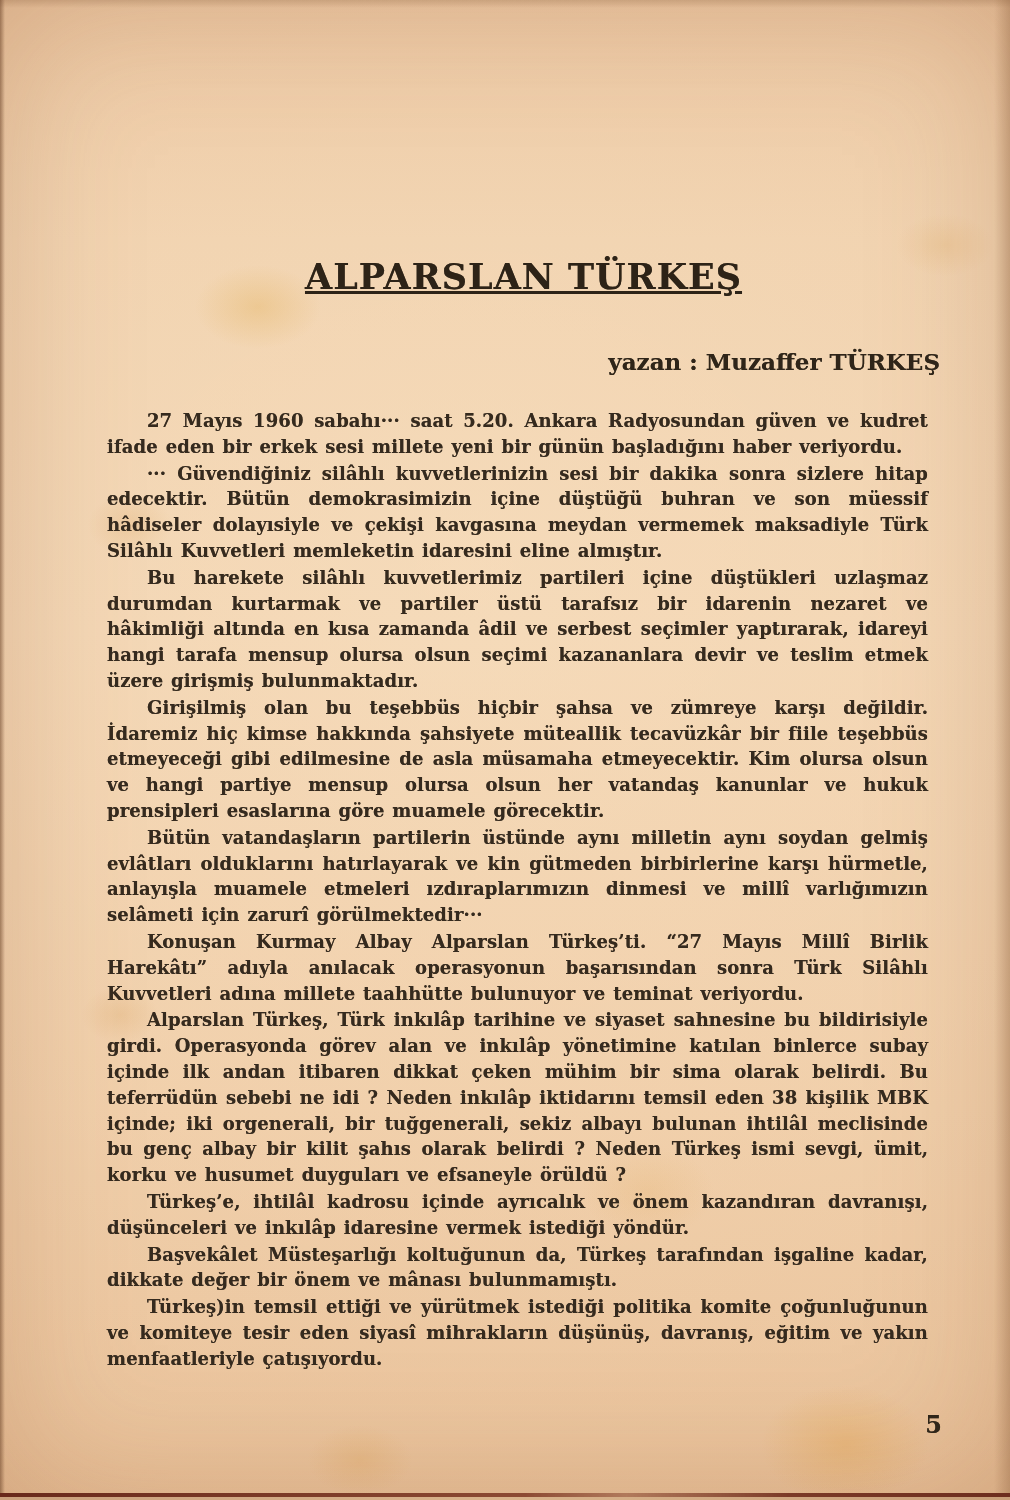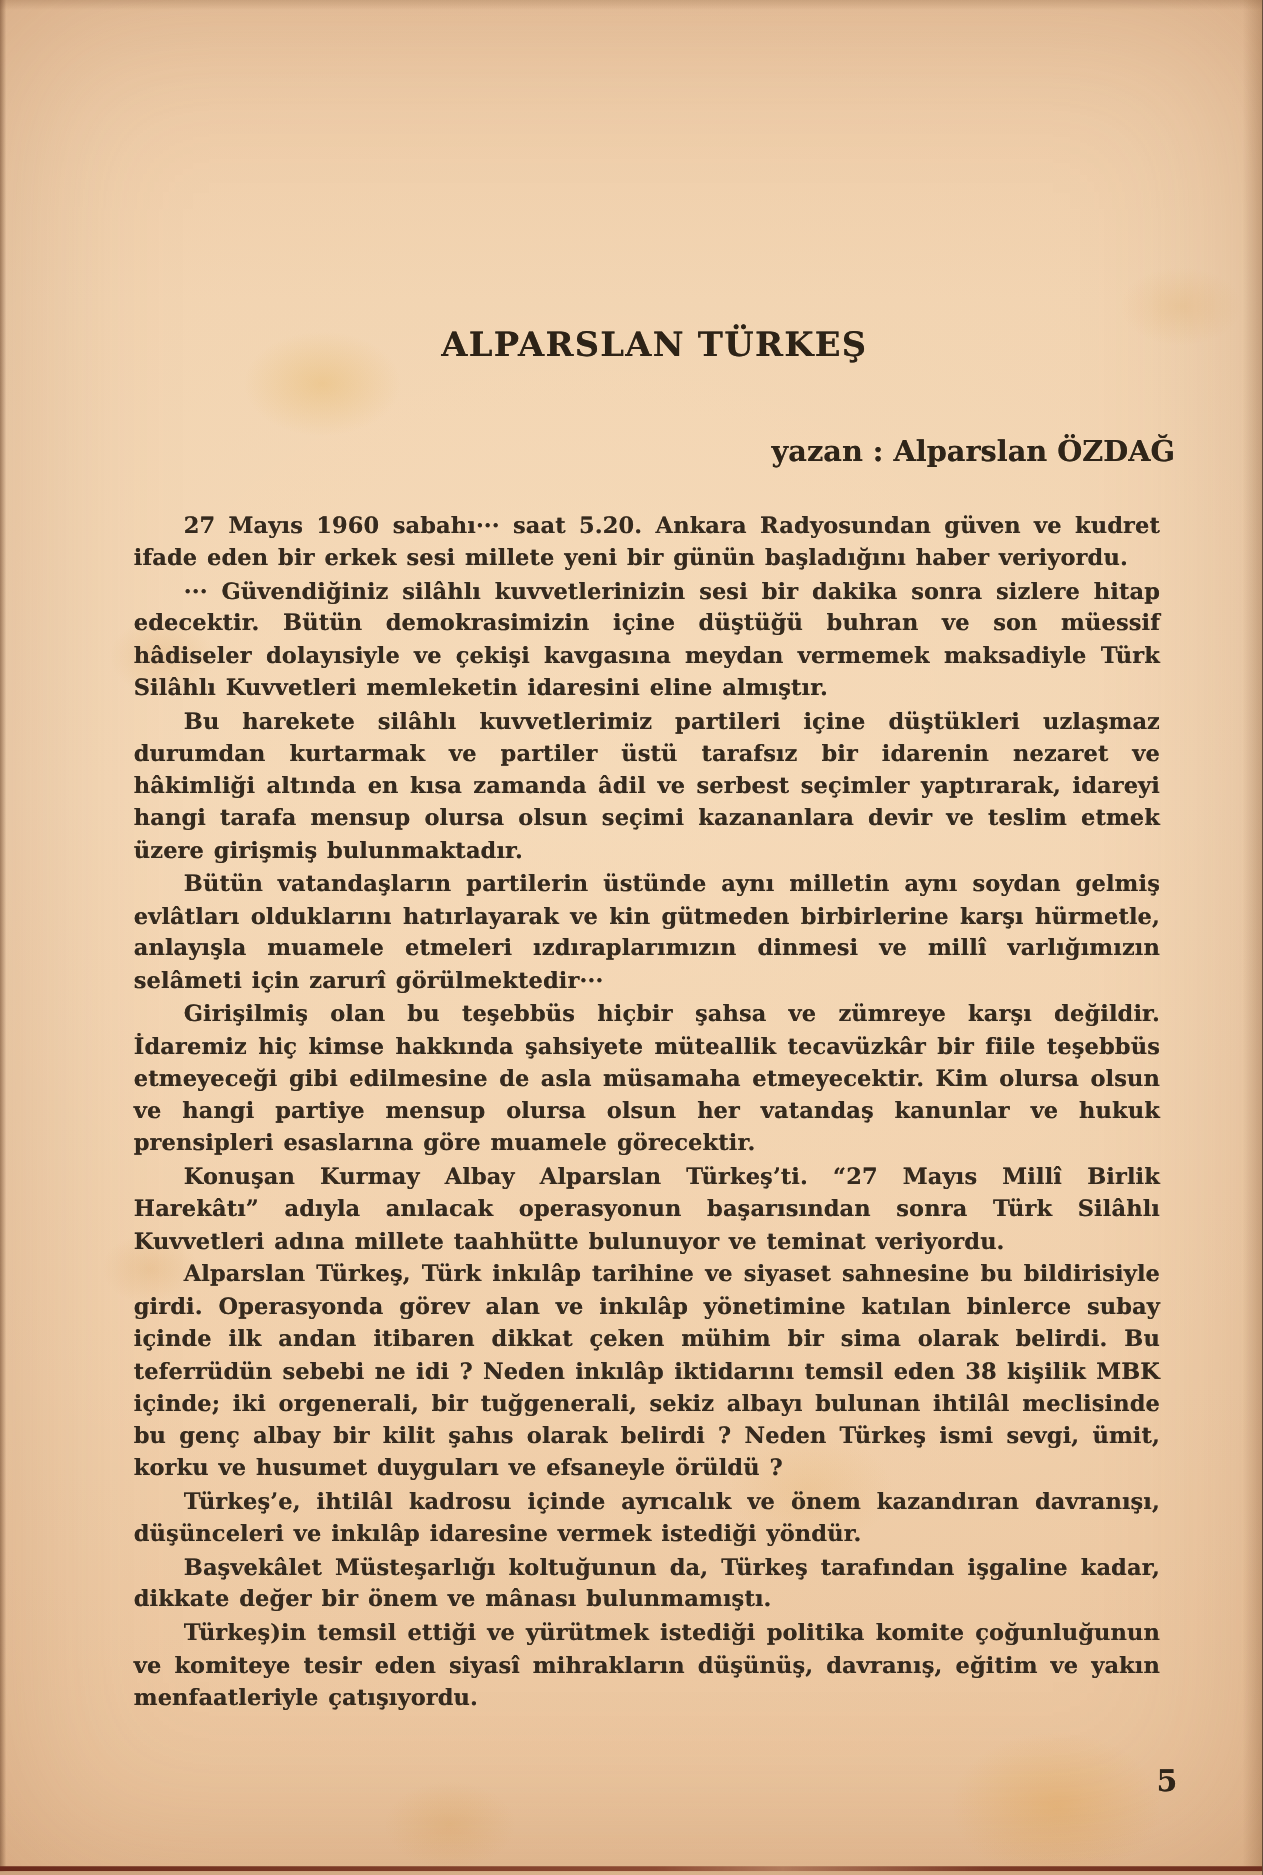--- a/index.html
+++ b/index.html
@@ -29,26 +29,27 @@
   }
   .content {
     position: absolute;
     left: 107px;
     top: 0;
     width: 833px;
   }
   .title {
     margin: 262px 0 0 0;
     text-align: center;
-    font-size: 27px;
+    font-size: 35px;
     line-height: 30px;
     font-weight: bold;
     letter-spacing: 1px;
     color: #2d2317;
     text-shadow: 0 0 0.5px rgba(45,35,23,0.7);
+    text-decoration: underline;
   }
   .byline {
     margin-top: 56px;
     text-align: right;
     font-size: 23px;
     line-height: 28px;
     font-weight: bold;
     color: #2f2519;
     text-shadow: 0 0 0.5px rgba(47,37,25,0.7);
   }
@@ -115,28 +116,28 @@
     pointer-events: none;
   }
 </style>
 </head>
 <body>
 
 <div class="page">
 
   <div class="content">
     <h1 class="title">ALPARSLAN TÜRKEŞ</h1>
-    <div class="byline">yazan : Alparslan ÖZDAĞ</div>
+    <div class="byline">yazan : Muzaffer TÜRKEŞ</div>
 
     <div class="body-text">
       <p>27 Mayıs 1960 sabahı··· saat 5.20. Ankara Radyosundan güven ve kudret ifade eden bir erkek sesi millete yeni bir günün başladığını haber veriyordu.</p>
       <p>··· Güvendiğiniz silâhlı kuvvetlerinizin sesi bir dakika sonra sizlere hitap edecektir. Bütün demokrasimizin içine düştüğü buhran ve son müessif hâdiseler dolayısiyle ve çekişi kavgasına meydan vermemek maksadiyle Türk Silâhlı Kuvvetleri memleketin idaresini eline almıştır.</p>
       <p>Bu harekete silâhlı kuvvetlerimiz partileri içine düştükleri uzlaşmaz durumdan kurtarmak ve partiler üstü tarafsız bir idarenin nezaret ve hâkimliği altında en kısa zamanda âdil ve serbest seçimler yaptırarak, idareyi hangi tarafa mensup olursa olsun seçimi kazananlara devir ve teslim etmek üzere girişmiş bulunmaktadır.</p>
+      <p>Girişilmiş olan bu teşebbüs hiçbir şahsa ve zümreye karşı değildir. İdaremiz hiç kimse hakkında şahsiyete müteallik tecavüzkâr bir fiile teşebbüs etmeyeceği gibi edilmesine de asla müsamaha etmeyecektir. Kim olursa olsun ve hangi partiye mensup olursa olsun her vatandaş kanunlar ve hukuk prensipleri esaslarına göre muamele görecektir.</p>
       <p>Bütün vatandaşların partilerin üstünde aynı milletin aynı soydan gelmiş evlâtları olduklarını hatırlayarak ve kin gütmeden birbirlerine karşı hürmetle, anlayışla muamele etmeleri ızdıraplarımızın dinmesi ve millî varlığımızın selâmeti için zarurî görülmektedir···</p>
-      <p>Girişilmiş olan bu teşebbüs hiçbir şahsa ve zümreye karşı değildir. İdaremiz hiç kimse hakkında şahsiyete müteallik tecavüzkâr bir fiile teşebbüs etmeyeceği gibi edilmesine de asla müsamaha etmeyecektir. Kim olursa olsun ve hangi partiye mensup olursa olsun her vatandaş kanunlar ve hukuk prensipleri esaslarına göre muamele görecektir.</p>
       <p>Konuşan Kurmay Albay Alparslan Türkeş’ti. “27 Mayıs Millî Birlik Harekâtı” adıyla anılacak operasyonun başarısından sonra Türk Silâhlı Kuvvetleri adına millete taahhütte bulunuyor ve teminat veriyordu.</p>
       <p>Alparslan Türkeş, Türk inkılâp tarihine ve siyaset sahnesine bu bildirisiyle girdi. Operasyonda görev alan ve inkılâp yönetimine katılan binlerce subay içinde ilk andan itibaren dikkat çeken mühim bir sima olarak belirdi. Bu teferrüdün sebebi ne idi ? Neden inkılâp iktidarını temsil eden 38 kişilik MBK içinde; iki orgenerali, bir tuğgenerali, sekiz albayı bulunan ihtilâl meclisinde bu genç albay bir kilit şahıs olarak belirdi ? Neden Türkeş ismi sevgi, ümit, korku ve husumet duyguları ve efsaneyle örüldü ?</p>
       <p>Türkeş’e, ihtilâl kadrosu içinde ayrıcalık ve önem kazandıran davranışı, düşünceleri ve inkılâp idaresine vermek istediği yöndür.</p>
       <p>Başvekâlet Müsteşarlığı koltuğunun da, Türkeş tarafından işgaline kadar, dikkate değer bir önem ve mânası bulunmamıştı.</p>
       <p>Türkeş)in temsil ettiği ve yürütmek istediği politika komite çoğunluğunun ve komiteye tesir eden siyasî mihrakların düşünüş, davranış, eğitim ve yakın menfaatleriyle çatışıyordu.</p>
 
     </div>
   </div>
 
   <div class="page-number">5</div>

